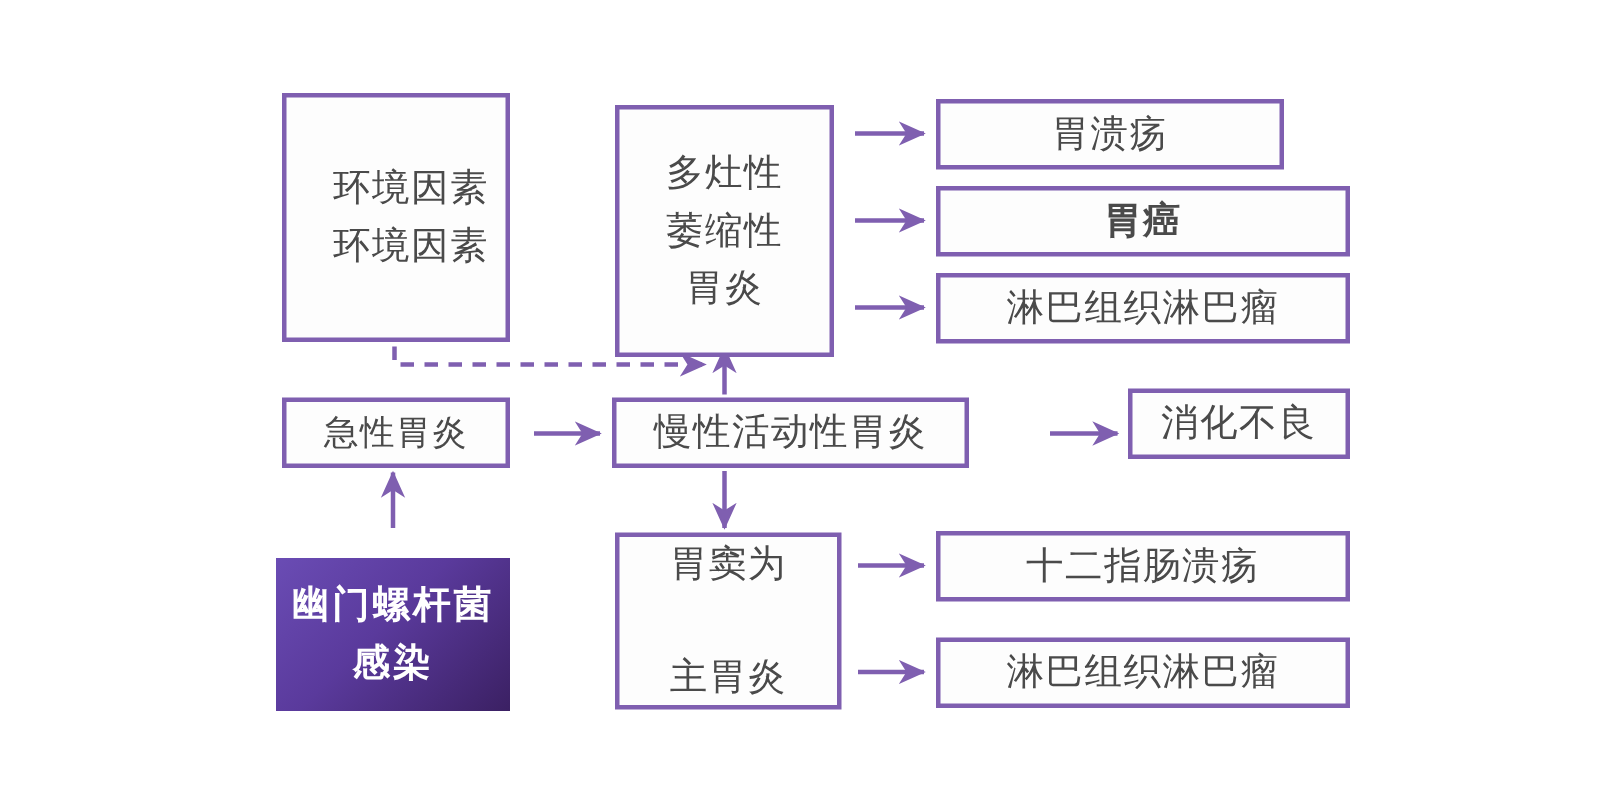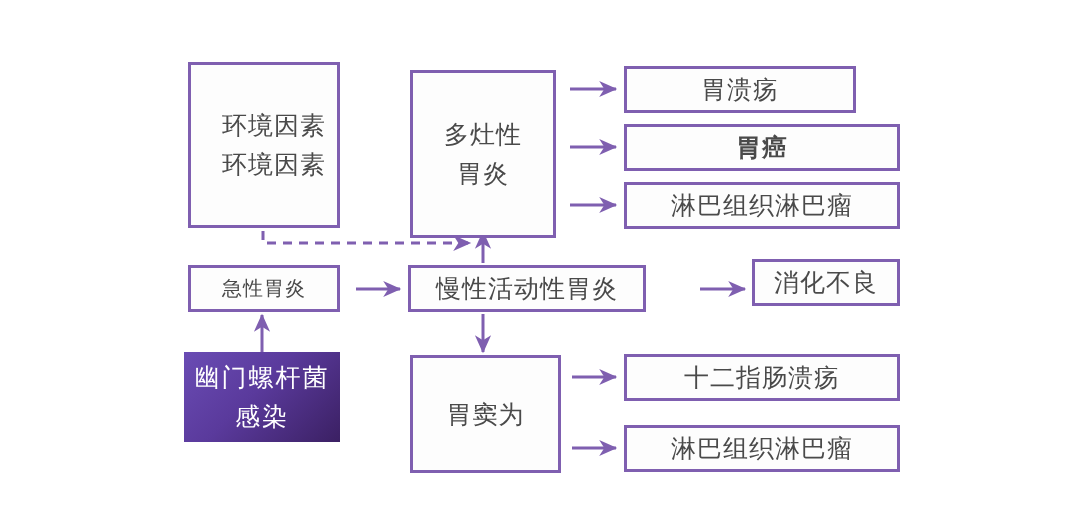--- a/index.html
+++ b/index.html
@@ -35,28 +35,28 @@
     display: block;
     white-space: nowrap;
   }
   
   #node-env        { left: 188px; top: 62px;  width: 152px; height: 166px; font-size: 25px; padding-left: 20px; }
   #node-atrophic   { left: 410px; top: 70px;  width: 146px; height: 168px; font-size: 25px; }
   #node-ulcer      { left: 624px; top: 66px;  width: 232px; height: 47px;  font-size: 25px; }
   #node-cancer     { left: 624px; top: 124px; width: 276px; height: 47px;  font-size: 25px; font-weight: bold; }
   #node-malt-top   { left: 624px; top: 182px; width: 276px; height: 47px;  font-size: 25px; }
 
-  #node-acute      { left: 188px; top: 265px; width: 152px; height: 47px;  font-size: 20px; }
+  #node-acute      { left: 188px; top: 265px; width: 152px; height: 47px;  font-size: 23px; }
   #node-chronic    { left: 408px; top: 265px; width: 238px; height: 47px;  font-size: 25px; }
   #node-dyspepsia  { left: 752px; top: 259px; width: 148px; height: 47px;  font-size: 25px; }
 
-  #node-hpylori    { left: 184px; top: 352px; width: 156px; height: 90px;
+  #node-hpylori    { left: 184px; top: 372px; width: 156px; height: 102px;
                      border: none;
                      background: linear-gradient(135deg, #6a4cb4 0%, #5a3a9c 45%, #3b2063 100%);
-                     color: #ffffff; font-weight: normal; font-size: 25px; letter-spacing: 2px; }
+                     color: #ffffff; font-weight: bold; font-size: 25px; letter-spacing: 2px; }
 
   #node-antral     { left: 410px; top: 355px; width: 151px; height: 118px; font-size: 25px; gap: 36px; }
   #node-duodenal   { left: 624px; top: 354px; width: 276px; height: 47px;  font-size: 25px; }
   #node-malt-bot   { left: 624px; top: 425px; width: 276px; height: 47px;  font-size: 25px; }
   #svg-connectors {
     position: absolute;
     left: 0; top: 0;
     width: 1080px;
     height: 532px;
   }
@@ -121,20 +121,21 @@
     </g>
   </svg>
 
   <div class="node" id="node-env">
     <span class="ln">环境因素</span>
     <span class="ln">环境因素</span>
   </div>
 
   <div class="node" id="node-atrophic">
     <span class="ln">多灶性</span>
+    <span class="ln">萎缩性</span>
     <span class="ln">胃炎</span>
   </div>
 
   <div class="node" id="node-ulcer">
     <span class="ln">胃溃疡</span>
   </div>
 
   <div class="node" id="node-cancer">
     <span class="ln">胃癌</span>
   </div>
@@ -155,20 +156,21 @@
     <span class="ln">消化不良</span>
   </div>
 
   <div class="node" id="node-hpylori">
     <span class="ln">幽门螺杆菌</span>
     <span class="ln">感染</span>
   </div>
 
   <div class="node" id="node-antral">
     <span class="ln">胃窦为</span>
+    <span class="ln">主胃炎</span>
   </div>
 
   <div class="node" id="node-duodenal">
     <span class="ln">十二指肠溃疡</span>
   </div>
 
   <div class="node" id="node-malt-bot">
     <span class="ln">淋巴组织淋巴瘤</span>
   </div>
 

